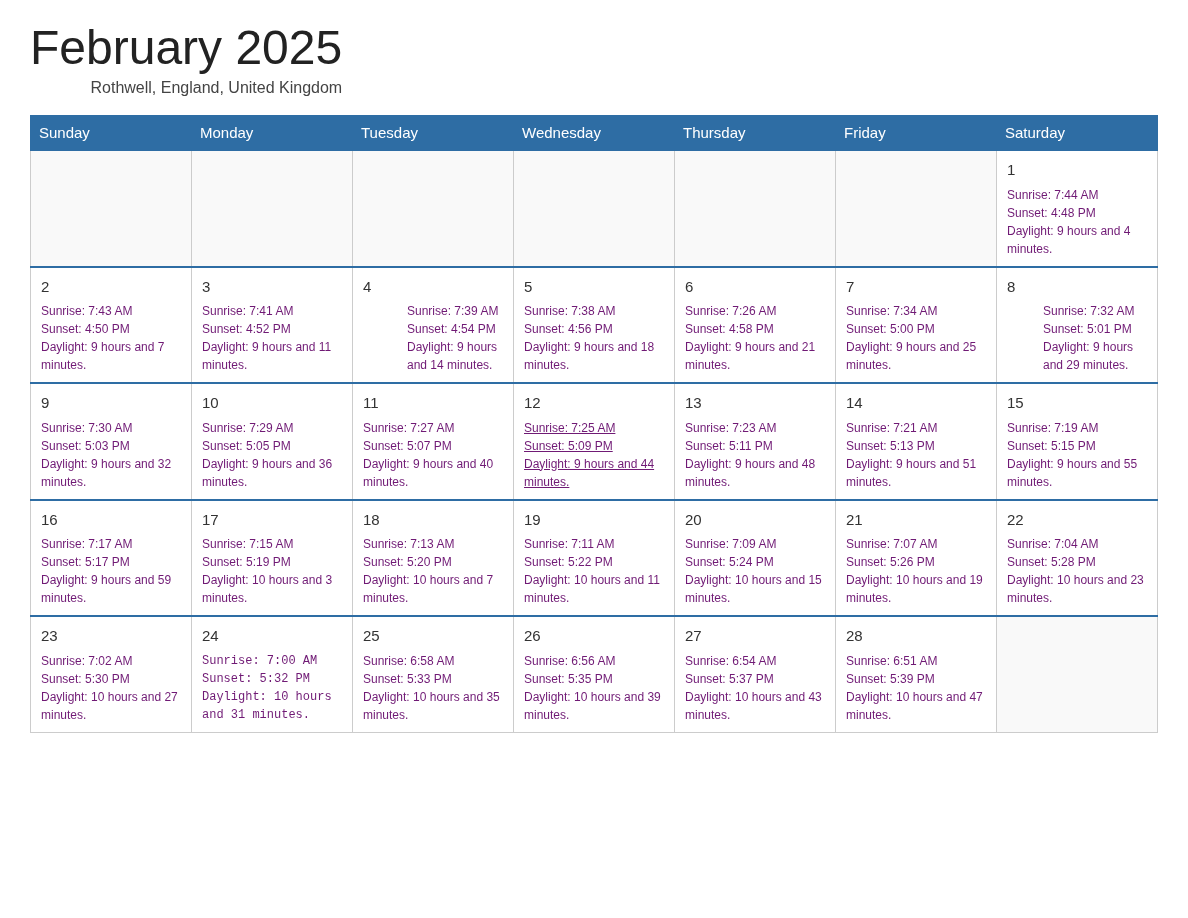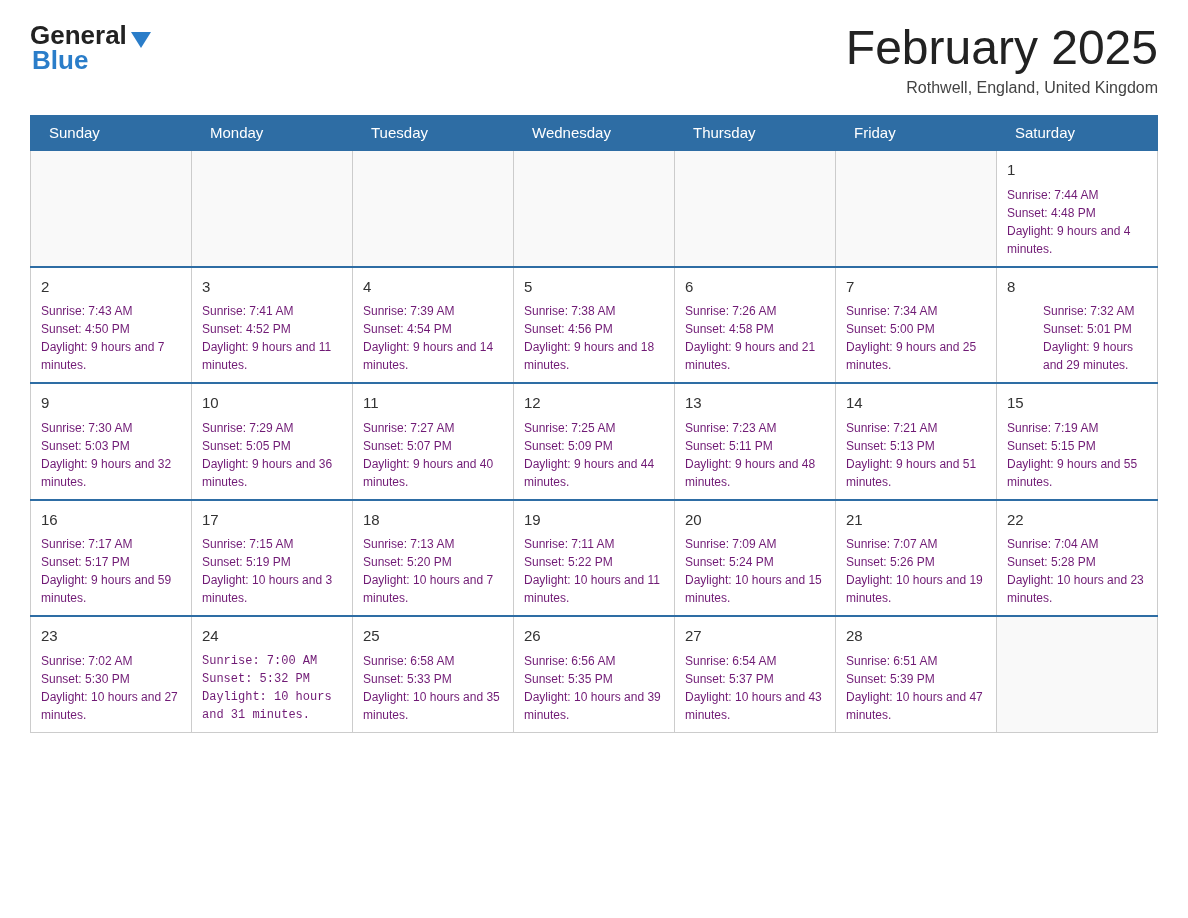--- a/index.html
+++ b/index.html
@@ -37,21 +37,21 @@
     .calendar-table {
       width: 100%;
       border-collapse: collapse;
       border: 1px solid #ccc;
     }
     .calendar-table th {
       background-color: #2e6da4;
       color: #fff;
       font-size: 15px;
       font-weight: normal;
-      padding: 8px 18px;
+      padding: 8px 8px;
       text-align: left;
       border: 1px solid #2e6da4;
     }
     .calendar-table td {
       vertical-align: top;
       padding: 8px 10px;
       border: 1px solid #ccc;
       width: calc(100% / 7);
       min-height: 100px;
       font-size: 13px;
@@ -76,27 +76,20 @@
       border-top: 2px solid #2e6da4;
     }
     tbody tr td {
       height: 110px;
     }
   </style>
 </head>
 <body>
 
 <div class="header-section">
-  <div class="logo-area">
-    <div style="display:flex;align-items:center;gap:2px;">
-      <span style="font-size:26px;font-weight:bold;color:#222;">General</span>
-      <span style="display:inline-block;width:0;height:0;border-left:10px solid transparent;border-right:10px solid transparent;border-top:16px solid #2a7dc9;margin:0 2px;position:relative;top:4px;"></span>
-    </div>
-    <div style="font-size:26px;font-weight:bold;color:#2a7dc9;margin-top:-6px;margin-left:2px;">Blue</div>
-  </div>
   <div class="title-area">
     <div class="calendar-title">February 2025</div>
     <div class="calendar-subtitle">Rothwell, England, United Kingdom</div>
   </div>
 </div>
 
 <table class="calendar-table">
   <thead>
     <tr>
     <th>Sunday</th>
@@ -131,21 +124,21 @@
 Daylight: 9 hours and 7 minutes.</div>
         </td>
         <td>
           <div class="day-number">3</div>
           <div class="day-info" style="white-space: pre-line;">Sunrise: 7:41 AM
 Sunset: 4:52 PM
 Daylight: 9 hours and 11 minutes.</div>
         </td>
         <td>
           <div class="day-number">4</div>
-          <div class="day-info" style="white-space: pre-line;">Sunrise: 7:39 AM
+          <div class="day-info" style="white-space: pre-line; margin-left: 44px;">Sunrise: 7:39 AM
 Sunset: 4:54 PM
 Daylight: 9 hours and 14 minutes.</div>
         </td>
         <td>
           <div class="day-number">5</div>
           <div class="day-info" style="white-space: pre-line;">Sunrise: 7:38 AM
 Sunset: 4:56 PM
 Daylight: 9 hours and 18 minutes.</div>
         </td>
         <td>
@@ -181,21 +174,21 @@
 Daylight: 9 hours and 36 minutes.</div>
         </td>
         <td>
           <div class="day-number">11</div>
           <div class="day-info" style="white-space: pre-line;">Sunrise: 7:27 AM
 Sunset: 5:07 PM
 Daylight: 9 hours and 40 minutes.</div>
         </td>
         <td>
           <div class="day-number">12</div>
-          <div class="day-info" style="white-space: pre-line;">Sunrise: 7:25 AM
+          <div class="day-info" style="white-space: pre-line; text-decoration: underline;">Sunrise: 7:25 AM
 Sunset: 5:09 PM
 Daylight: 9 hours and 44 minutes.</div>
         </td>
         <td>
           <div class="day-number">13</div>
           <div class="day-info" style="white-space: pre-line;">Sunrise: 7:23 AM
 Sunset: 5:11 PM
 Daylight: 9 hours and 48 minutes.</div>
         </td>
         <td>

